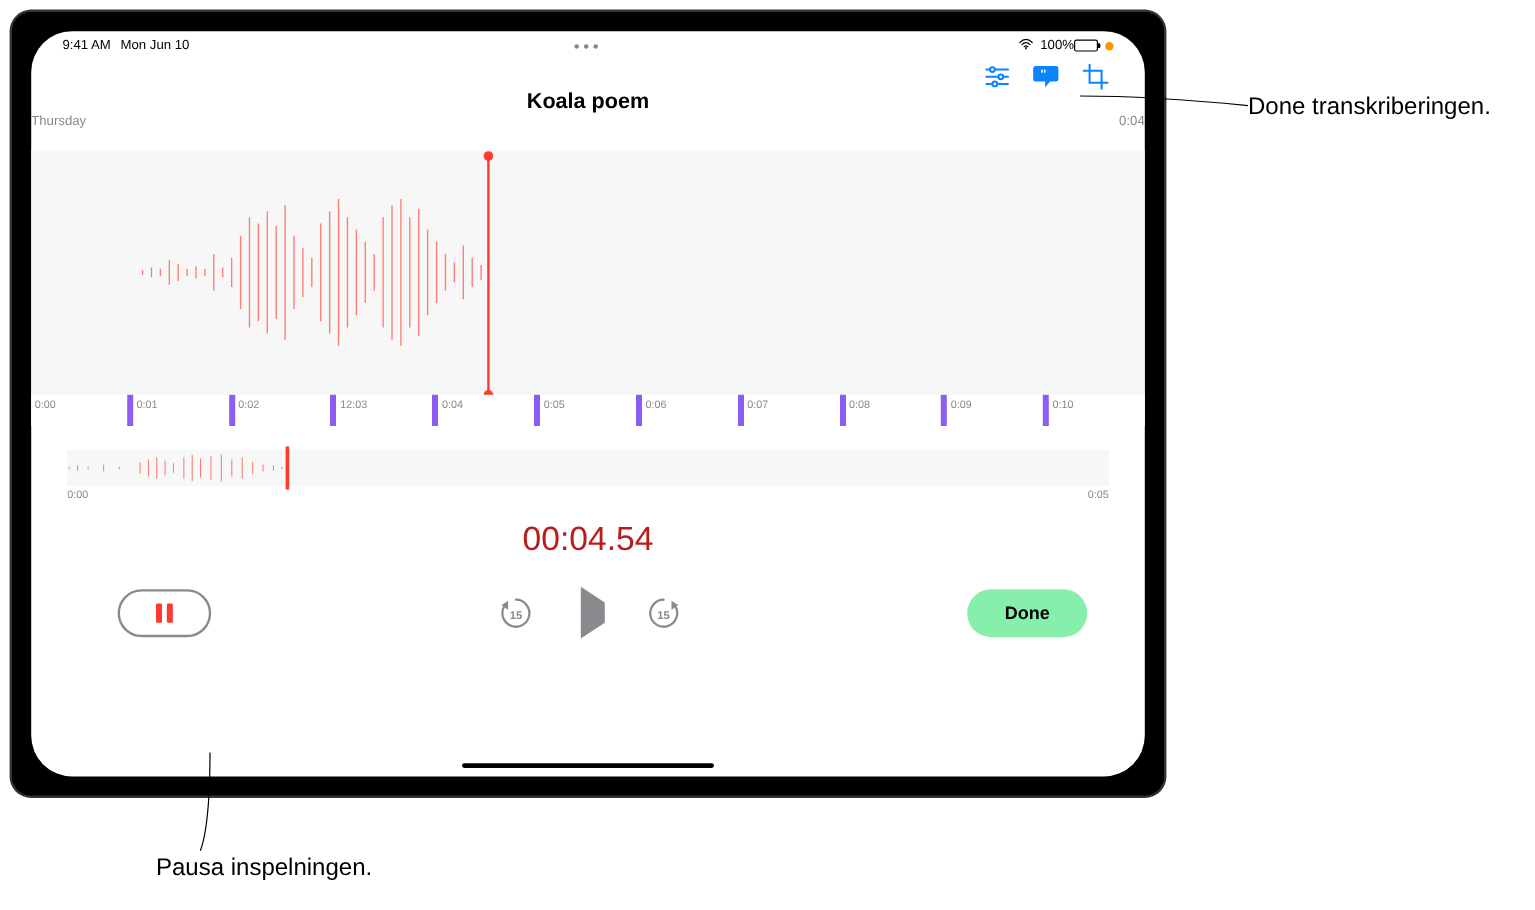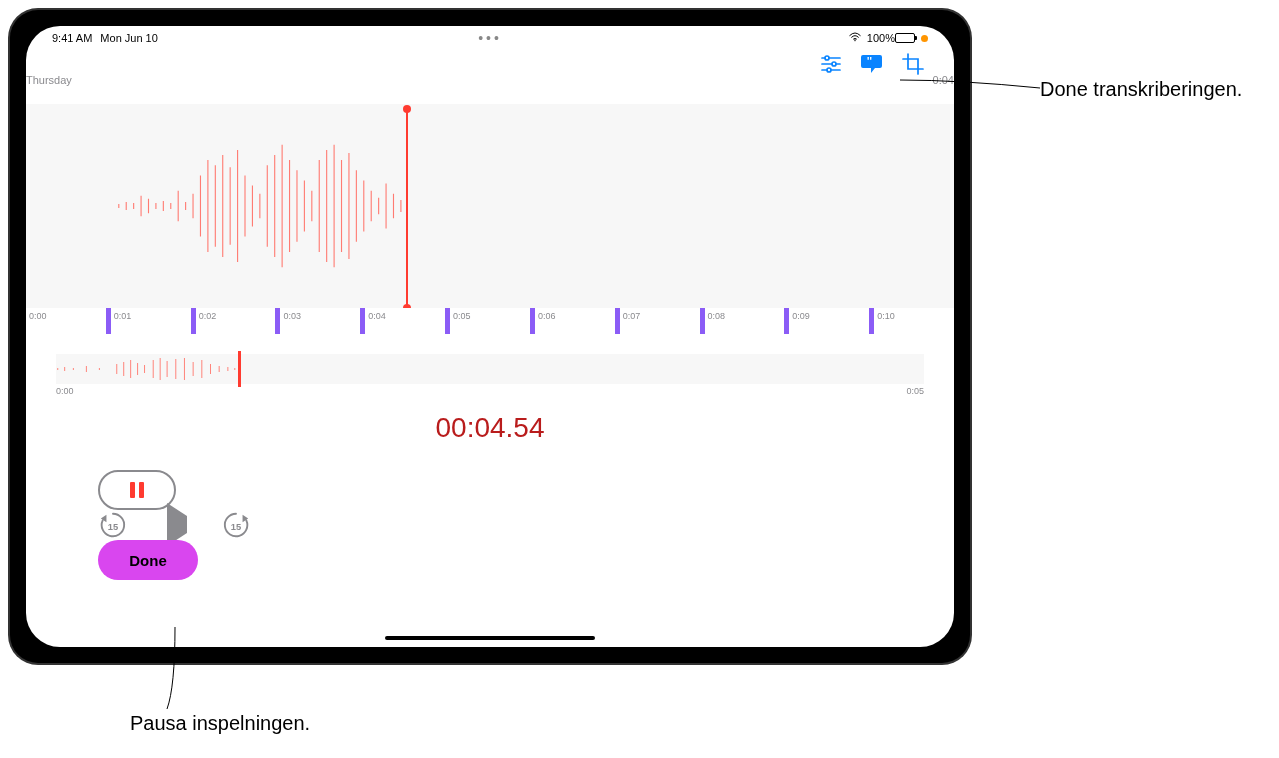--- a/index.html
+++ b/index.html
@@ -12,21 +12,21 @@
   }
 
   
   .device {
     position: absolute;
     left: 10px;
     top: 10px;
     width: 960px;
     height: 653px;
     background: #000;
-    border-radius: 28px;
+    border-radius: 16px;
     padding: 16px;
     box-shadow: 0 0 0 2px #333;
   }
   .screen {
     width: 100%;
     height: 100%;
     background: #fff;
     border-radius: 34px;
     overflow: hidden;
     position: relative;
@@ -150,23 +150,22 @@
     font-variant-numeric: tabular-nums;
     margin-top: 18px;
     color:#b91c1c;
   }
 
   
   .controls {
     margin-top: 26px;
     padding: 0 48px 0 72px;
     display:flex;
-    align-items:flex-start;
+    align-items:center;
     justify-content:space-between;
-    flex-direction:column;
   }
   .pause-btn {
     width:78px; height:40px;
     border:2px solid #8a8a8e;
     border-radius:20px;
     background:transparent;
     display:flex;
     align-items:center;
     justify-content:center;
     gap:4px;
@@ -174,21 +173,21 @@
   .pause-bar { width:5px; height:16px; background:#ff3b30; border-radius:1px;}
 
   .transport {
     display:flex; align-items:center; gap:34px;
   }
   .skip { width:30px; height:30px; position:relative; display:flex; align-items:center; justify-content:center;}
   .play-ic { width:0; height:0; border-left:20px solid #8a8a8e; border-top:13px solid transparent; border-bottom:13px solid transparent; margin-left:5px;}
 
   .done-btn {
     width:100px; height:40px;
-    background:#d946ef;
+    background:#86efac;
     border:none;
     border-radius:20px;
     font-size:15px;
     font-weight:600;
     color:#000;
   }
 
   .home-indicator {
     position:absolute;
     bottom:7px; left:50%;
@@ -261,20 +260,21 @@
         <svg width="22" height="22" viewBox="0 0 22 22">
           <g stroke="#0a84ff" stroke-width="1.7" fill="none" stroke-linecap="round">
             <path d="M6 1 v15 h15"></path>
             <path d="M1 6 h15 v15"></path>
           </g>
         </svg>
       </span>
     </div>
 
     <div class="title-area">
+      <div class="title">Koala poem</div>
       <div class="subtitle">
         <span>Thursday</span>
         <span>0:04</span>
       </div>
     </div>
 
     <div class="wave-area">
       <svg class="waveform-svg" viewBox="0 0 1000 200" preserveAspectRatio="none">
         <g stroke="#ff7b72" stroke-width="1.2">
 
@@ -317,21 +317,21 @@
           <line x1="388" y1="78" x2="388" y2="122"></line>
           <line x1="396" y1="88" x2="396" y2="112"></line>
           <line x1="404" y1="94" x2="404" y2="106"></line>
         </g>
       </svg>
       <div class="playhead"></div>
       <div class="ruler">
         <div class="tick">0:00</div>
         <div class="tick">0:01</div>
         <div class="tick">0:02</div>
-        <div class="tick">0:03</div>
+        <div class="tick">12:03</div>
         <div class="tick">0:04</div>
         <div class="tick">0:05</div>
         <div class="tick">0:06</div>
         <div class="tick">0:07</div>
         <div class="tick">0:08</div>
         <div class="tick">0:09</div>
         <div class="tick">0:10</div>
       </div>
     </div>
 

